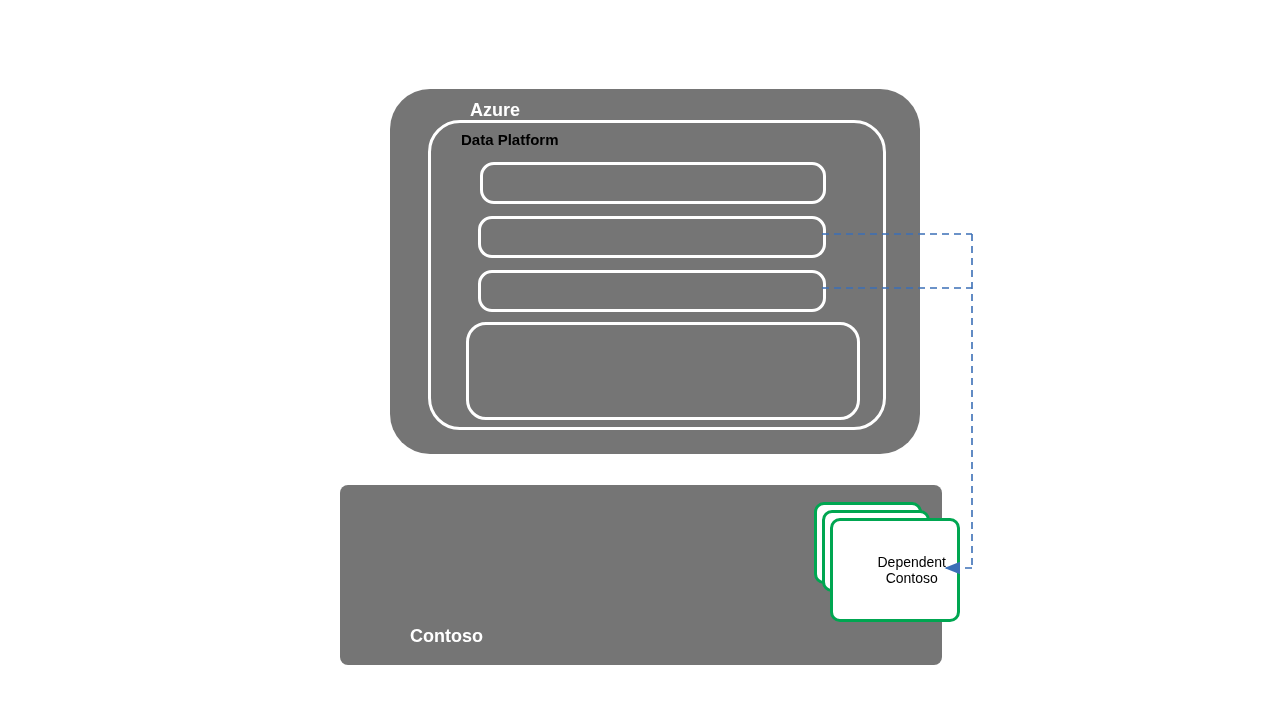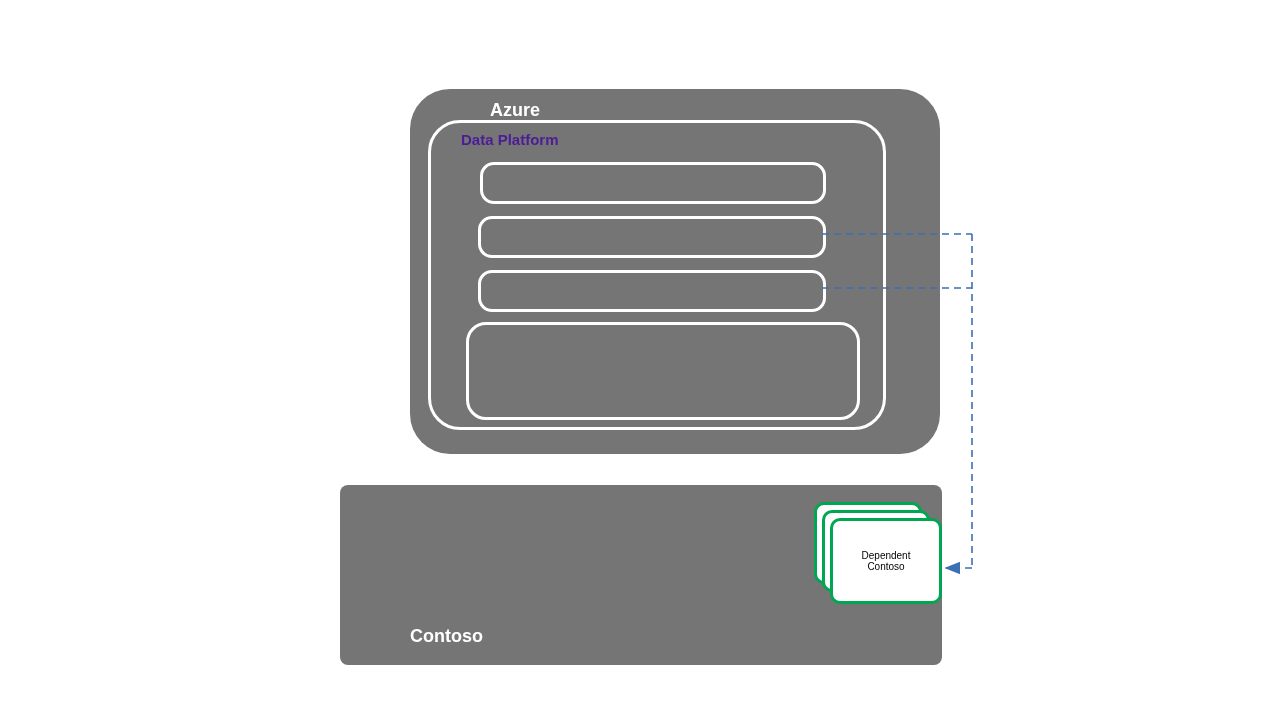--- a/index.html
+++ b/index.html
@@ -12,34 +12,33 @@
     position: relative;
     overflow: hidden;
   }
   .box {
     position: absolute;
     box-sizing: border-box;
   }
   .azure {
     background: #757575;
     border-radius: 40px;
-    margin-left: 20px;
   }
   .azure-label, .contoso-label {
     position: absolute;
     color: #fff;
     font-weight: 700;
   }
   .data-platform {
     border: 3px solid #fff;
     border-radius: 32px;
   }
   .dp-label {
     position: absolute;
-    color: #4c1d95;
+    color: #000000;
     font-weight: 700;
   }
   .slot {
     position: absolute;
     border: 3px solid #fff;
     border-radius: 14px;
     background: transparent;
   }
   .contoso {
     background: #757575;
@@ -50,26 +49,26 @@
     position: absolute;
     background: #fff;
     border: 3px solid #00a651;
     border-radius: 10px;
     width: 102px;
     height: 76px;
   }
   .card.front {
     display: flex;
     align-items: center;
-    justify-content: center;
+    justify-content: flex-end;
     text-align: center;
-    font-size: 10px;
+    font-size: 14px;
     line-height: 1.15;
     color: #000;
-    padding: 2px;
+    padding: 11px;
   }
   svg.connectors {
     position: absolute;
     left: 0; top: 0;
     width: 1280px;
     height: 720px;
     pointer-events: none;
   }
 </style>
 </head>

